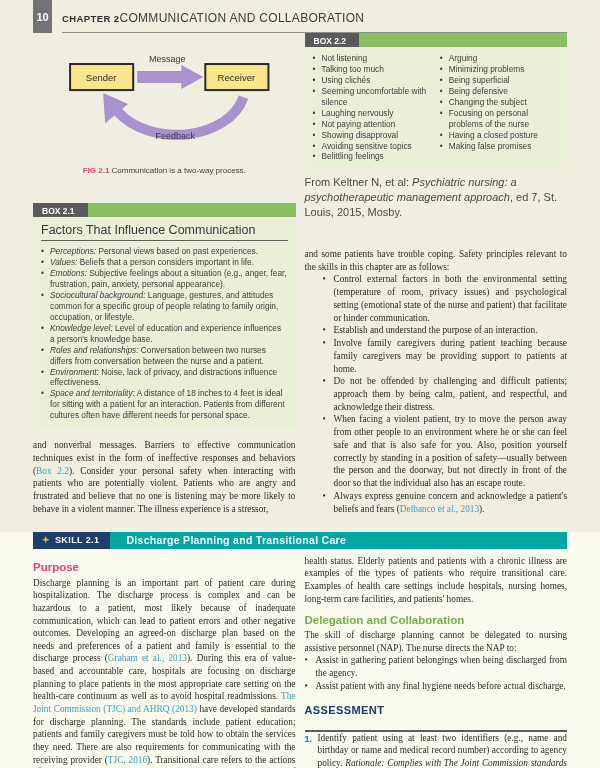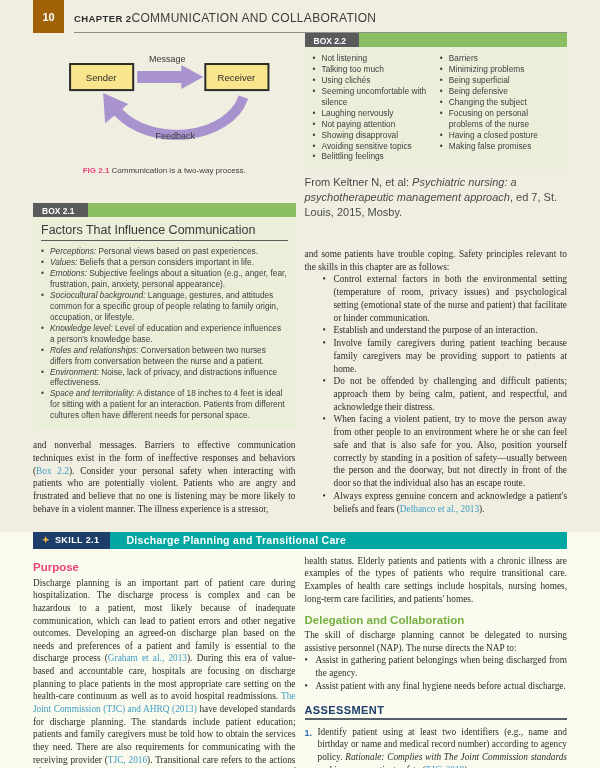--- a/index.html
+++ b/index.html
@@ -2,21 +2,21 @@
 <html><head>
 <meta charset="utf-8">
 <style>
   * { margin:0; padding:0; box-sizing:border-box; }
   html,body { width:600px; }
   body { font-family:"Liberation Sans", sans-serif; }
   .page { width:600px; height:768px; background:#efeee1; overflow:hidden; display:flex; flex-direction:column; }
 
   
   .hdr { display:flex; align-items:flex-end; padding-left:33px; }
-  .pagenum { width:31px; height:33px; background:#a16207; color:#fff; font-weight:bold; font-size:11px; display:flex; align-items:center; justify-content:center; }
+  .pagenum { width:19px; height:33px; background:#737373; color:#fff; font-weight:bold; font-size:11px; display:flex; align-items:center; justify-content:center; }
   .hdr-line { flex:1; margin-right:33px; margin-left:10px; border-bottom:1.5px solid #8f8f88; padding-bottom:7px; display:flex; align-items:baseline; white-space:nowrap; }
   .ch-label { font-weight:bold; font-size:9.5px; letter-spacing:.4px; color:#2f2f2f; }
   .ch-title { font-size:12px; letter-spacing:.3px; color:#3d3d3d; }
 
   
   .cols { display:flex; gap:9px; padding:0 33px; }
   .col { flex:1 1 0; min-width:0; }
 
   
   .figure { margin-top:18px; }
@@ -51,21 +51,21 @@
   .s-item .link { color:#3e9fc4; }
 
   
   .skill { flex:1; margin-top:16px; background:#fbfaef; padding:0 33px; }
   .skill-hd { display:flex; height:17px; }
   .skill-tab { background:#1d3d6b; color:#fff; font-weight:bold; font-size:9px; letter-spacing:.4px; padding:0 11px 0 9px; display:flex; align-items:center; gap:5px; }
   .skill-diamond { color:#eab844; font-size:9px; }
   .skill-titlebar { flex:1; background:#00a7a3; color:#fff; font-weight:bold; font-size:10.5px; letter-spacing:.3px; padding:0 16px; display:flex; align-items:center; }
   .h-purpose { color:#e8457b; font-size:11.5px; font-weight:bold; margin:12px 0 4px; }
   .h-green { color:#76b043; font-size:11.5px; font-weight:bold; margin:9px 0 3px; }
-  .h-assess { color:#1d3d6b; font-size:11px; font-weight:bold; letter-spacing:.4px; margin-top:11px; border-bottom:2px solid #55606b; padding-bottom:2px; margin-bottom:6px; }
+  .h-assess { color:#1d3d6b; font-size:11px; font-weight:bold; letter-spacing:.4px; margin-top:11px; border-bottom:2px solid #55606b; padding-bottom:14px; }
   .num-item { display:flex; font-family:"Liberation Serif",serif; font-size:9.3px; line-height:1.37; color:#2d2d2d; }
   .num-item .num { width:13px; flex:none; font-weight:bold; color:#2a6fad; font-family:"Liberation Sans",sans-serif; font-size:9px; padding-top:1px; }
   .num-item .txt { text-align:justify; }
   .num-item .it { font-style:italic; }
   .num-item .link { color:#3e9fc4; }
   .skill .para { line-height:1.36; }
 </style>
 </head>
 <body>
 
@@ -204,21 +204,21 @@
 
                 <div class="b-item">
                   <span class="mk">•</span>
                   <span>Belittling feelings</span>
                 </div>
               </div>
             <div>
 
                 <div class="b-item">
                   <span class="mk">•</span>
-                  <span>Barriers</span>
+                  <span>Arguing</span>
                 </div>
 
                 <div class="b-item">
                   <span class="mk">•</span>
                   <span>Minimizing problems</span>
                 </div>
 
                 <div class="b-item">
                   <span class="mk">•</span>
                   <span>Being superficial</span>

